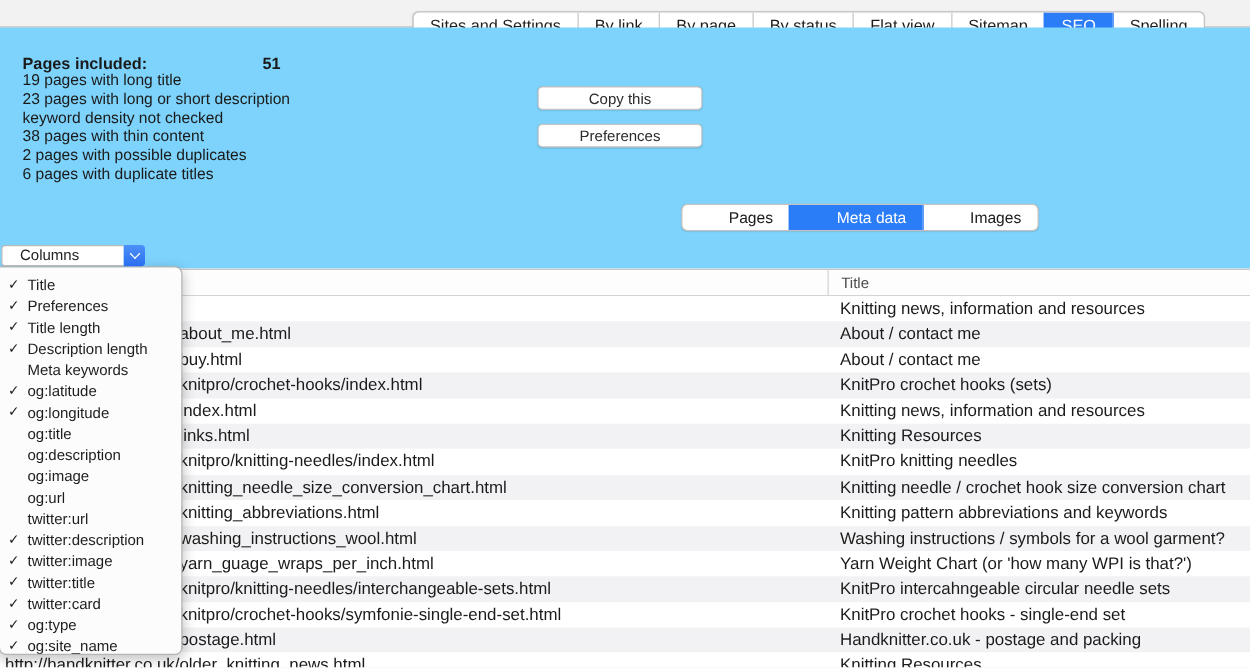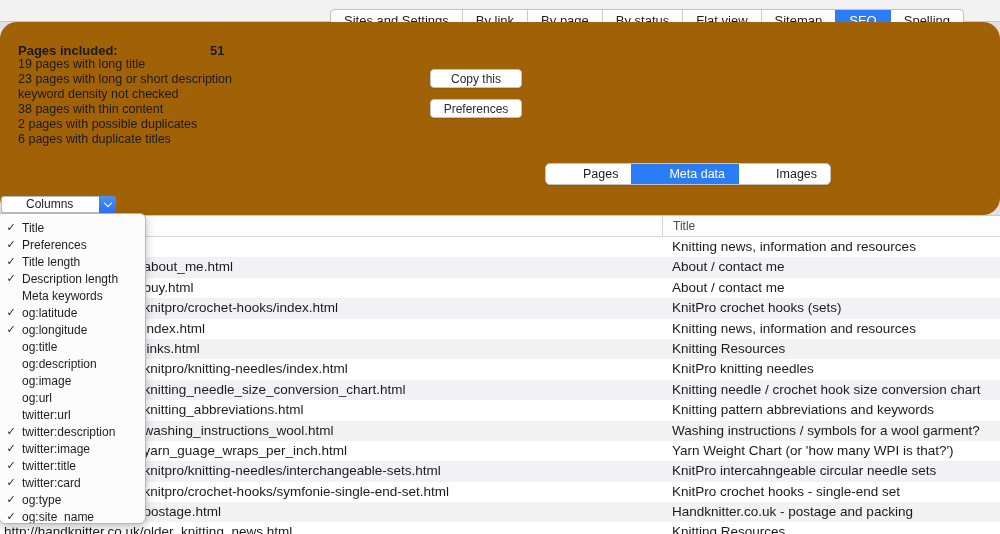--- a/index.html
+++ b/index.html
@@ -18,25 +18,25 @@
          font-size:13px; color:#1c1c1c; padding:0 13px; white-space:nowrap;
          border-left:1px solid #c8c8c8; cursor:default; }
   .seg:first-child { border-left:none; }
   .seg.selected { background:#2b7cf7; color:#fff; border-left-color:#2b7cf7; }
   .seg.selected + .seg { border-left-color:#2b7cf7; }
   .view-tabs { left:330px; top:9px; height:23px; }
   .data-tabs { left:545px; top:141px; height:22px; }
   .data-tabs .seg { font-size:12.5px;padding-left:37px; }
 
   
-  .panel { position:absolute; left:0; top:22px; width:1000px; height:193px; background:#a16207;border-radius:17px; }
+  .panel { position:absolute; left:0; top:22px; width:1000px; height:193px; background:#7dd3fc; }
   .summary-head { position:absolute; left:18px; top:21px; font-size:13px; font-weight:bold; color:#1a1a1a; }
   .summary-count { position:absolute; left:210px; top:21px; font-size:13px; font-weight:bold; color:#1a1a1a; }
   .summary-lines { position:absolute; left:18px; top:35px; font-size:12.5px; color:#1a1a1a; line-height:15px; }
-  .push-btn { position:absolute; width:92px; height:19px; background:#fff;
+  .push-btn { position:absolute; width:132px; height:19px; background:#fff;
               border:1px solid #c4c4c4; border-radius:4px; font-family:"Liberation Sans",sans-serif;
               font-size:12px; color:#2b2b2b; box-shadow:0 0.5px 1px rgba(0,0,0,0.1); cursor:default; }
   .btn-copy { left:430px; top:47px; }
   .btn-prefs { left:430px; top:77px; }
 
   
   .table { position:absolute; left:0; top:215px; width:1000px; height:319px; background:#fff; }
   .thead { position:absolute; left:0; top:0; width:1000px; height:22px; background:#fdfdfd;
            border-top:1px solid #c9c9c9; border-bottom:1px solid #d4d4d4; display:flex; }
   .th { font-size:12px; color:#4b4b4b; line-height:21px; }
@@ -45,21 +45,21 @@
   .tbody { position:absolute; left:0; top:22px; width:1000px; }
   .trow { display:flex; height:20.4px; line-height:20.4px; font-size:13.5px; color:#1b1b1b; background:#fff; }
   .trow.stripe { background:#f2f2f4; }
   .cell-url { width:662px; padding-left:4px; white-space:nowrap; overflow:hidden; }
   .cell-title { flex:1; padding-left:10px; white-space:nowrap; overflow:hidden; }
 
   
   .columns-btn { position:absolute; left:1px; top:196px; width:115px; height:17px;
                  display:flex; z-index:30; cursor:default; }
   .cb-body { flex:1; background:#fff; border:1px solid #b9b9b9; border-right:none;
-             border-radius:3px 0 0 3px; font-size:12px; color:#222; line-height:15px; padding-left:24px; }
+             border-radius:3px 0 0 3px; font-size:12px; color:#222; line-height:15px; padding-left:14px; }
   .cb-cap { width:17px; background:linear-gradient(#4d90f8,#2a6ef0); border-radius:0 3px 3px 0;
             display:flex; align-items:center; justify-content:center; }
   .chev { width:6px; height:6px; border-right:1.7px solid #fff; border-bottom:1.7px solid #fff;
           transform:rotate(45deg); margin-top:-3px; }
 
   
   .menu { position:absolute; left:-1px; top:213px; width:147px; height:311px; z-index:20;
           background:#fcfcfc; border:1px solid #b5b5b5; border-radius:0 6px 6px 6px;
           box-shadow:0 3px 10px rgba(0,0,0,0.25); padding-top:5px; overflow:hidden; }
   .menu-item { display:flex; align-items:center; height:17px; cursor:default; }

